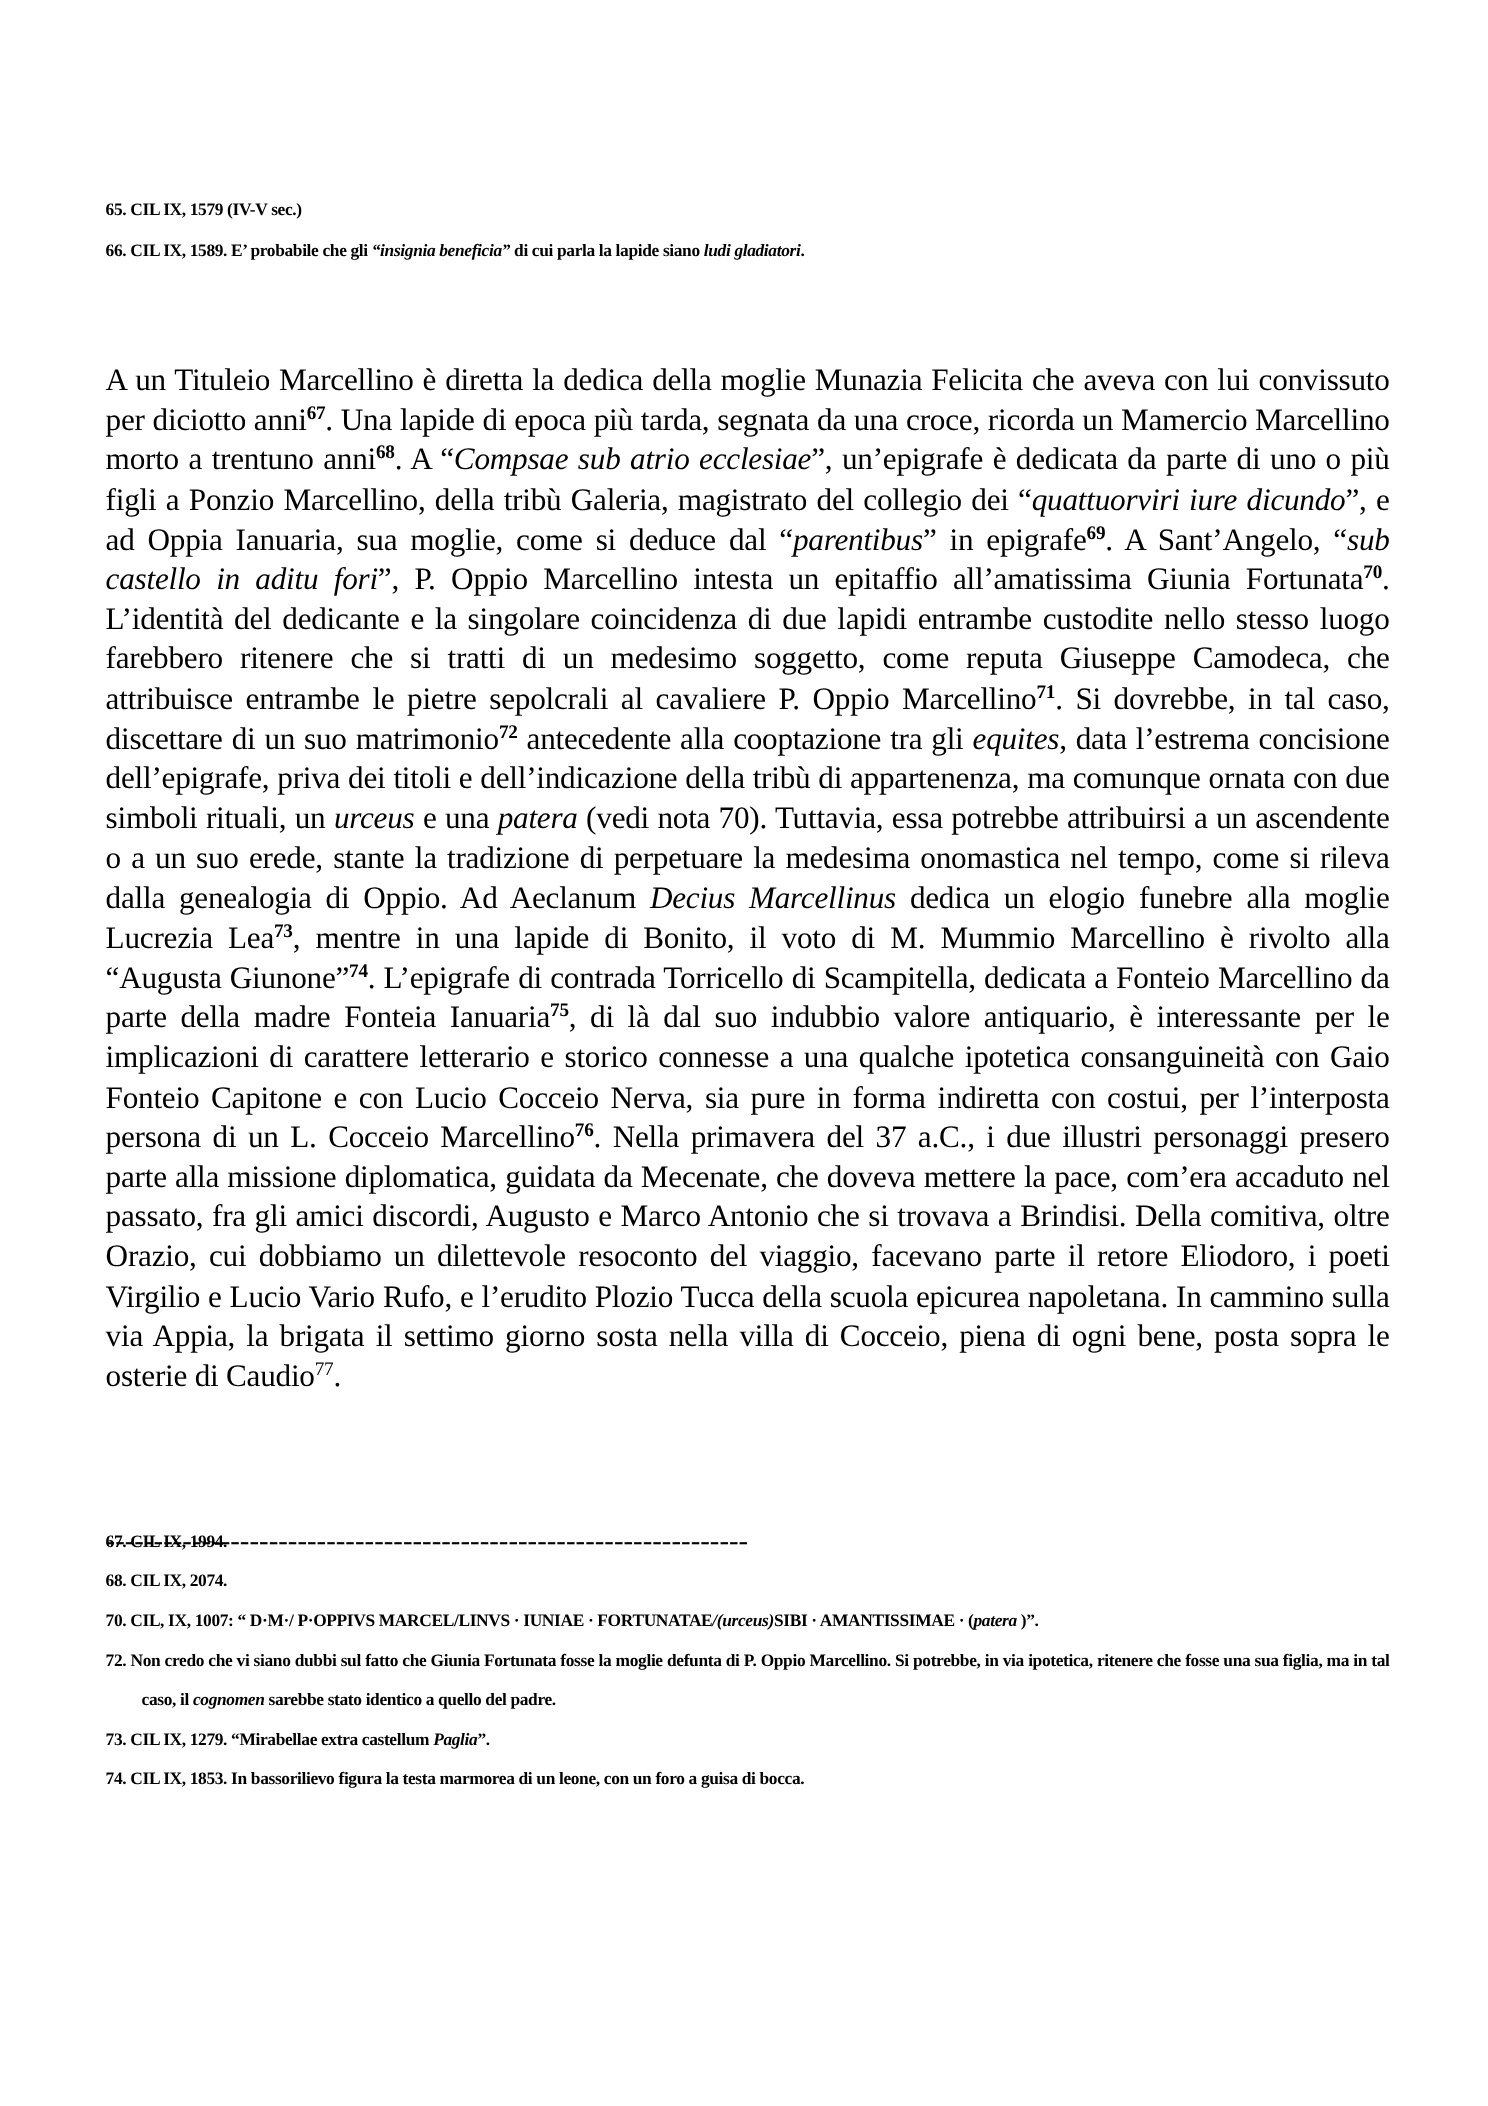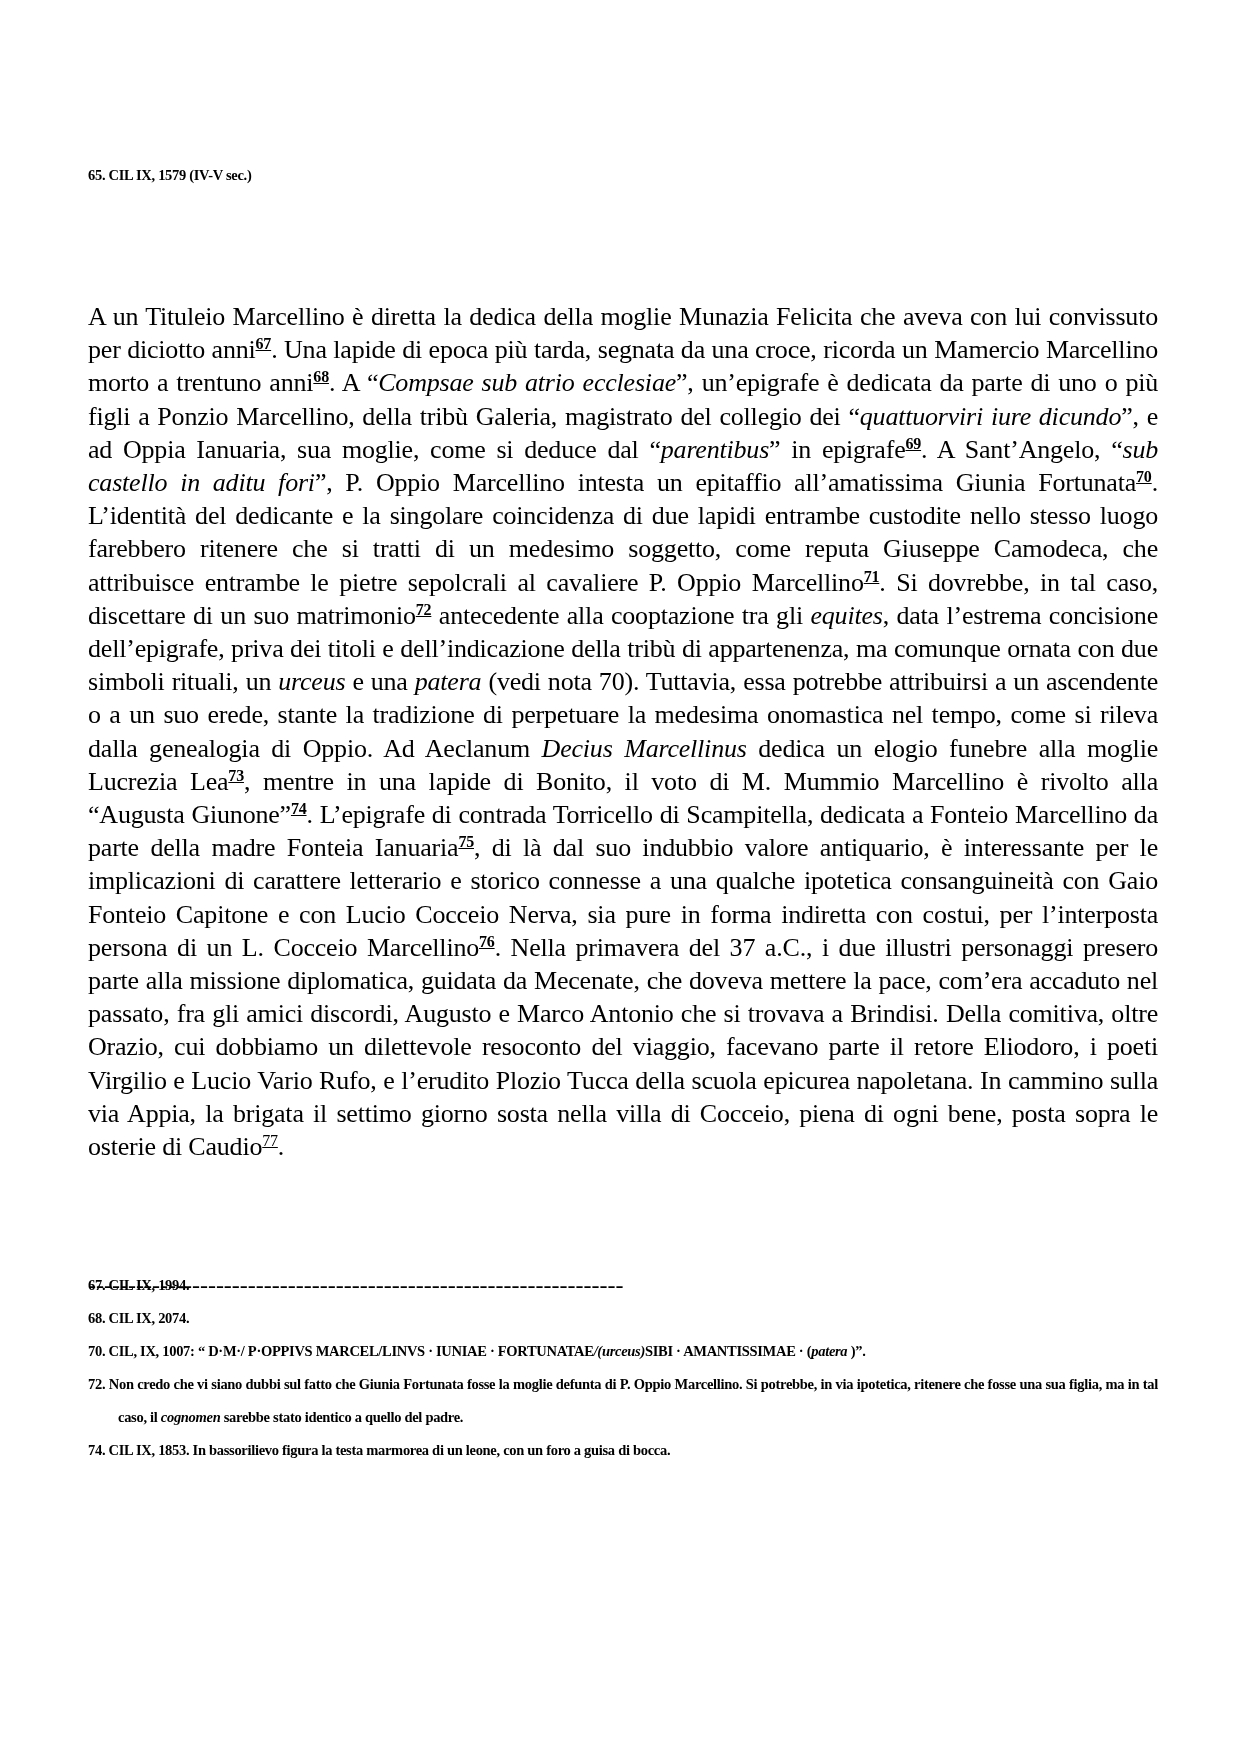--- a/index.html
+++ b/index.html
@@ -5,39 +5,41 @@
   html, body { margin: 0; padding: 0; background: #ffffff; }
   body { width: 1240px; height: 1755px; position: relative; overflow: hidden; color: #000; }
   .page { position: absolute; left: 0; top: 0; width: 1122px; height: 1755px; }
   .fn-block { position: absolute; left: 88px; width: 1070px; font-family: "Liberation Serif", serif; font-weight: bold; font-size: 14.5px; letter-spacing: -0.3px; }
   .fn { margin: 0; line-height: 34px; text-align: justify; }
   .fn.hang { padding-left: 30px; }
   .fn-top { top: 158px; }
   .fn-bottom { top: 1269px; }
   .fn-bottom .fn { line-height: 33px; }
   .body-text { position: absolute; left: 88px; top: 300px; width: 1070px; font-family: "Liberation Serif", serif; font-size: 26px; line-height: 33.2px; text-align: justify; margin: 0; letter-spacing: -0.2px; }
-  .body-text sup { font-size: 16px; font-weight: bold; line-height: 0; vertical-align: 9px; text-decoration: underline; }
+  .body-text sup { font-size: 16px; font-weight: bold; line-height: 0; vertical-align: 9px; }
   .body-text sup.light { font-weight: normal; margin-top: 24px; }
   .sep { position: absolute; left: 88px; top: 1272px; font-family: "Liberation Serif", serif; font-size: 24px; letter-spacing: 0px; white-space: nowrap; }
   i { font-style: italic; }
 </style>
 </head>
 <body>
 
 <div class="page">
 
   <div class="fn-block fn-top">
     <p class="fn">65. CIL IX, 1579 (IV-V sec.)</p>
+    <p class="fn">66. CIL IX, 1589.  E’ probabile che gli <i>“insignia beneficia”</i> di cui parla la lapide siano <i>ludi gladiatori</i>.</p>
   </div>
 
   <p class="body-text">A un Tituleio Marcellino è diretta la dedica della moglie Munazia Felicita che aveva con lui convissuto per diciotto anni<sup>67</sup>. Una lapide di epoca più tarda, segnata da una croce, ricorda un Mamercio Marcellino morto a trentuno anni<sup>68</sup>. A “<i>Compsae sub atrio ecclesiae</i>”, un’epigrafe è dedicata da parte di uno o più figli a Ponzio Marcellino, della tribù Galeria, magistrato del collegio dei “<i>quattuorviri iure dicundo</i>”, e ad Oppia Ianuaria, sua moglie, come si deduce dal “<i>parentibus</i>” in epigrafe<sup>69</sup>. A Sant’Angelo, “<i>sub castello in aditu fori</i>”, P. Oppio Marcellino intesta un epitaffio all’amatissima Giunia Fortunata<sup>70</sup>. L’identità del dedicante e la singolare coincidenza di due lapidi entrambe custodite nello stesso luogo farebbero ritenere che si tratti di un medesimo soggetto, come reputa Giuseppe Camodeca, che attribuisce entrambe le pietre sepolcrali al cavaliere P. Oppio Marcellino<sup>71</sup>. Si dovrebbe, in tal caso, discettare di un suo matrimonio<sup>72</sup> antecedente alla cooptazione tra gli <i>equites</i>, data l’estrema concisione dell’epigrafe, priva dei titoli e dell’indicazione della tribù di appartenenza, ma comunque ornata con due simboli rituali, un <i>urceus</i> e una <i>patera</i> (vedi nota 70). Tuttavia, essa potrebbe attribuirsi a un ascendente o a un suo erede, stante la tradizione di perpetuare la medesima onomastica nel tempo, come si rileva dalla genealogia di Oppio. Ad Aeclanum <i>Decius Marcellinus</i> dedica un elogio funebre alla moglie Lucrezia Lea<sup>73</sup>, mentre in una lapide di Bonito, il voto di M. Mummio Marcellino è rivolto alla “Augusta Giunone”<sup>74</sup>. L’epigrafe di contrada Torricello di Scampitella, dedicata a Fonteio Marcellino da parte della madre Fonteia Ianuaria<sup>75</sup>, di là dal suo indubbio valore antiquario, è interessante per le implicazioni di carattere letterario e storico connesse a una qualche ipotetica consanguineità con Gaio Fonteio Capitone e con Lucio Cocceio Nerva, sia pure in forma indiretta con costui, per l’interposta persona di un L. Cocceio Marcellino<sup>76</sup>. Nella primavera del 37 a.C., i due illustri personaggi presero parte alla missione diplomatica, guidata da Mecenate, che doveva mettere la pace, com’era accaduto nel passato, fra gli amici discordi, Augusto e Marco Antonio che si trovava a Brindisi. Della comitiva, oltre Orazio, cui dobbiamo un dilettevole resoconto del viaggio, facevano parte il retore Eliodoro, i poeti Virgilio e Lucio Vario Rufo, e l’erudito Plozio Tucca della scuola epicurea napoletana. In cammino sulla via Appia, la brigata il settimo giorno sosta nella villa di Cocceio, piena di ogni bene, posta sopra le osterie di Caudio<sup class="light">77</sup>.</p>
 
   <div class="sep">-------------------------------------------------------------------</div>
 
   <div class="fn-block fn-bottom">
     <p class="fn">67.  CIL IX, 1994.</p>
     <p class="fn">68. CIL IX, 2074.</p>
     <p class="fn">70.  CIL, IX, 1007: “ D·M·/ P·OPPIVS MARCEL/LINVS · IUNIAE · FORTUNATAE<i>/(urceus)</i>SIBI · AMANTISSIMAE · (<i>patera</i> )”.</p>
     <p class="fn" style="text-indent:-30px;padding-left:30px;">72. Non credo che vi siano dubbi sul fatto che Giunia Fortunata fosse la moglie defunta di P. Oppio Marcellino. Si potrebbe, in via ipotetica, ritenere che fosse una sua figlia, ma in tal caso, il <i>cognomen</i> sarebbe stato identico a quello del padre.</p>
+    <p class="fn">73. CIL IX, 1279. “Mirabellae extra castellum <i>Paglia</i>”.</p>
     <p class="fn">74. CIL IX, 1853. In bassorilievo figura la testa marmorea di un leone, con un foro a guisa di bocca.</p>
   </div>
 
 </div>
 
 </body></html>

